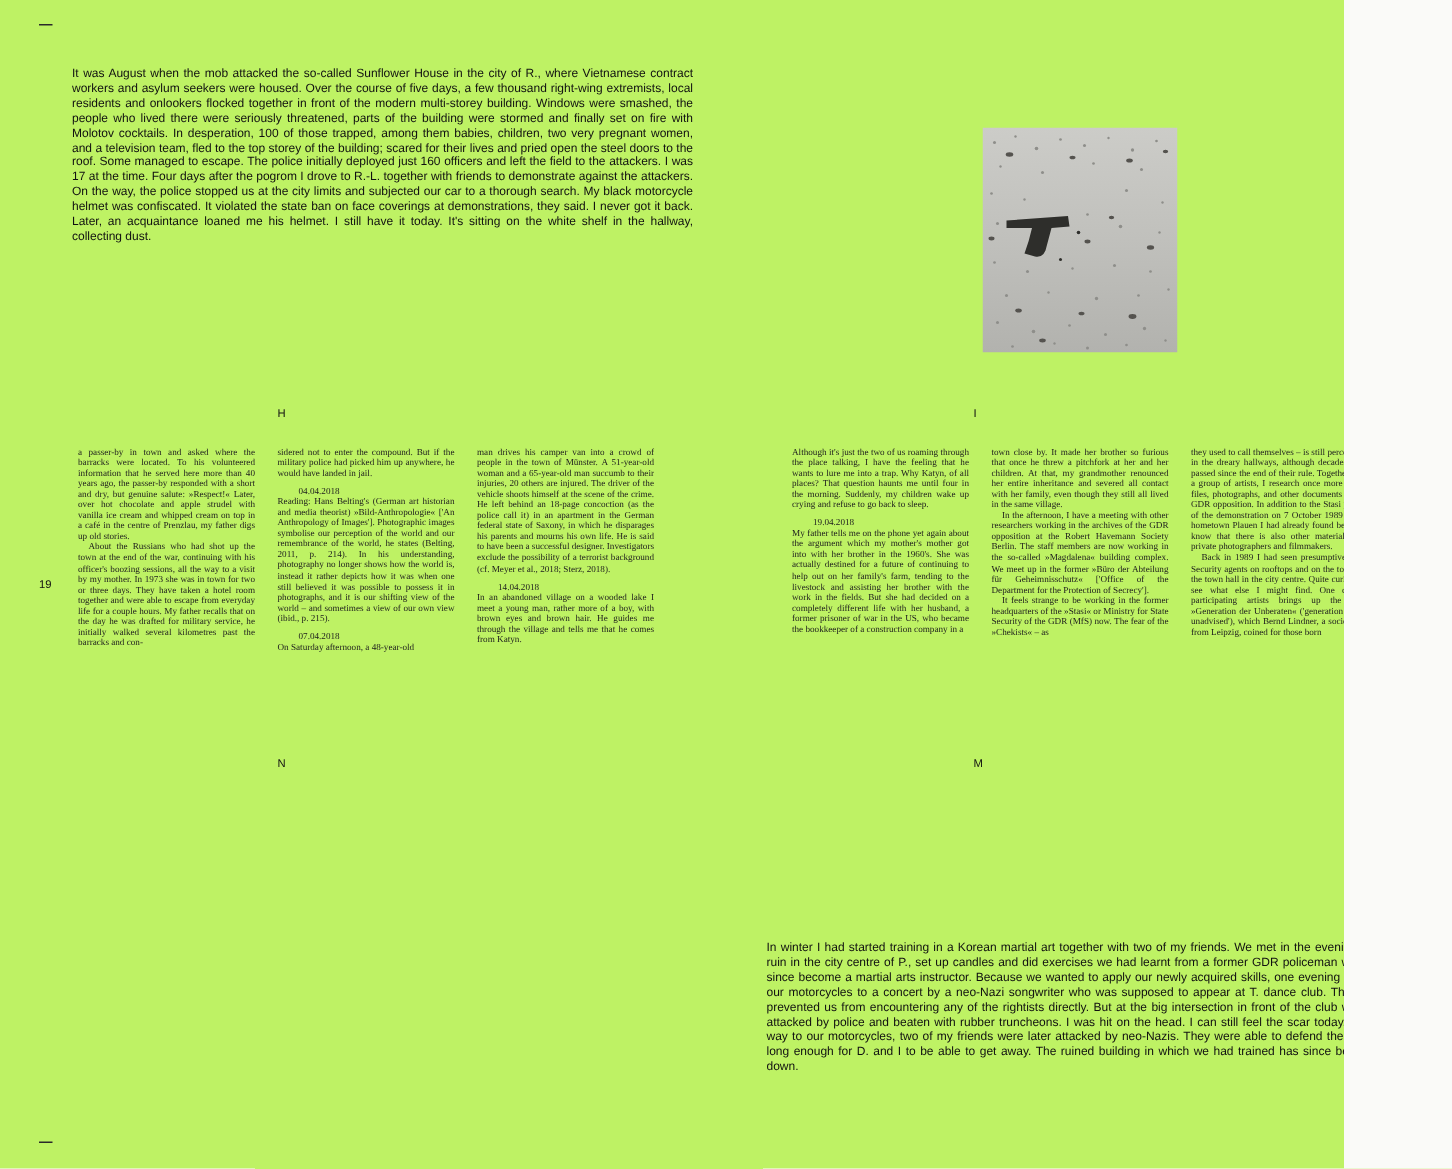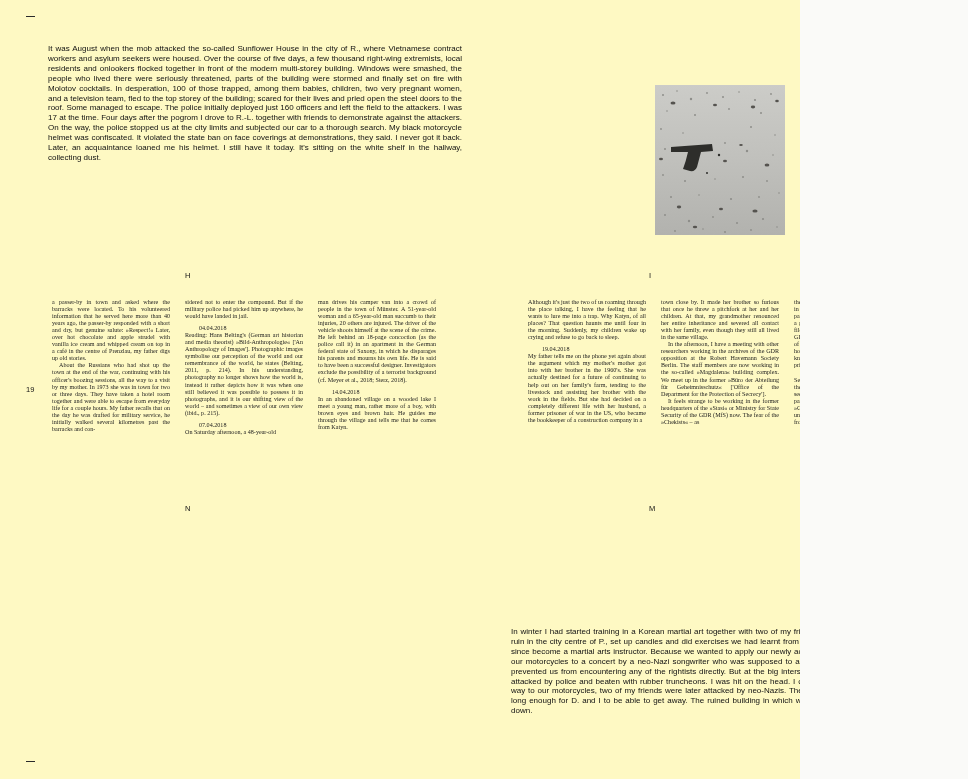--- a/index.html
+++ b/index.html
@@ -1,21 +1,21 @@
 <!DOCTYPE html>
 <html lang="en"><head>
 <meta charset="utf-8">
 <style>
   * { box-sizing: border-box; }
   html, body { margin: 0; padding: 0; background: #fafaf8; }
   .spread {
     position: relative;
-    width: 800px;
+    width: 896px;
     height: 779px;
-    background: #fef9c3;
+    background: #bef264;
     font-family: "Liberation Sans", sans-serif;
     color: #141414;
     overflow: hidden;
   }
   .crop {
     position: absolute;
     width: 9px;
     height: 1px;
     background: #2a2a2a;
   }

